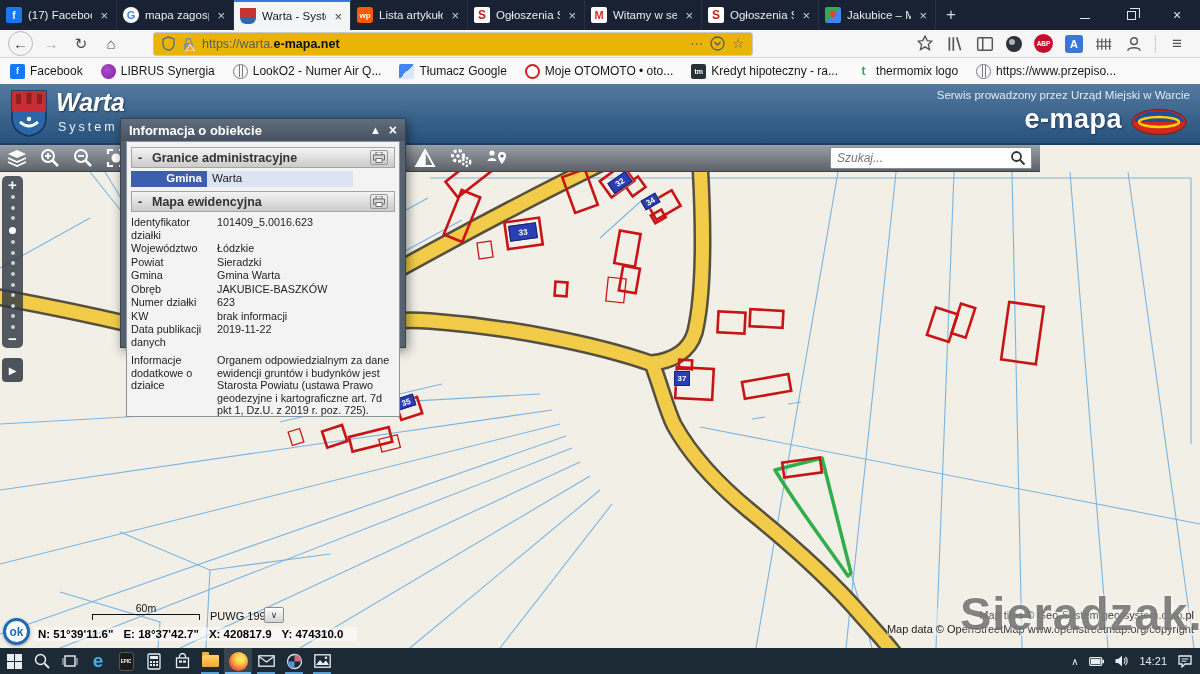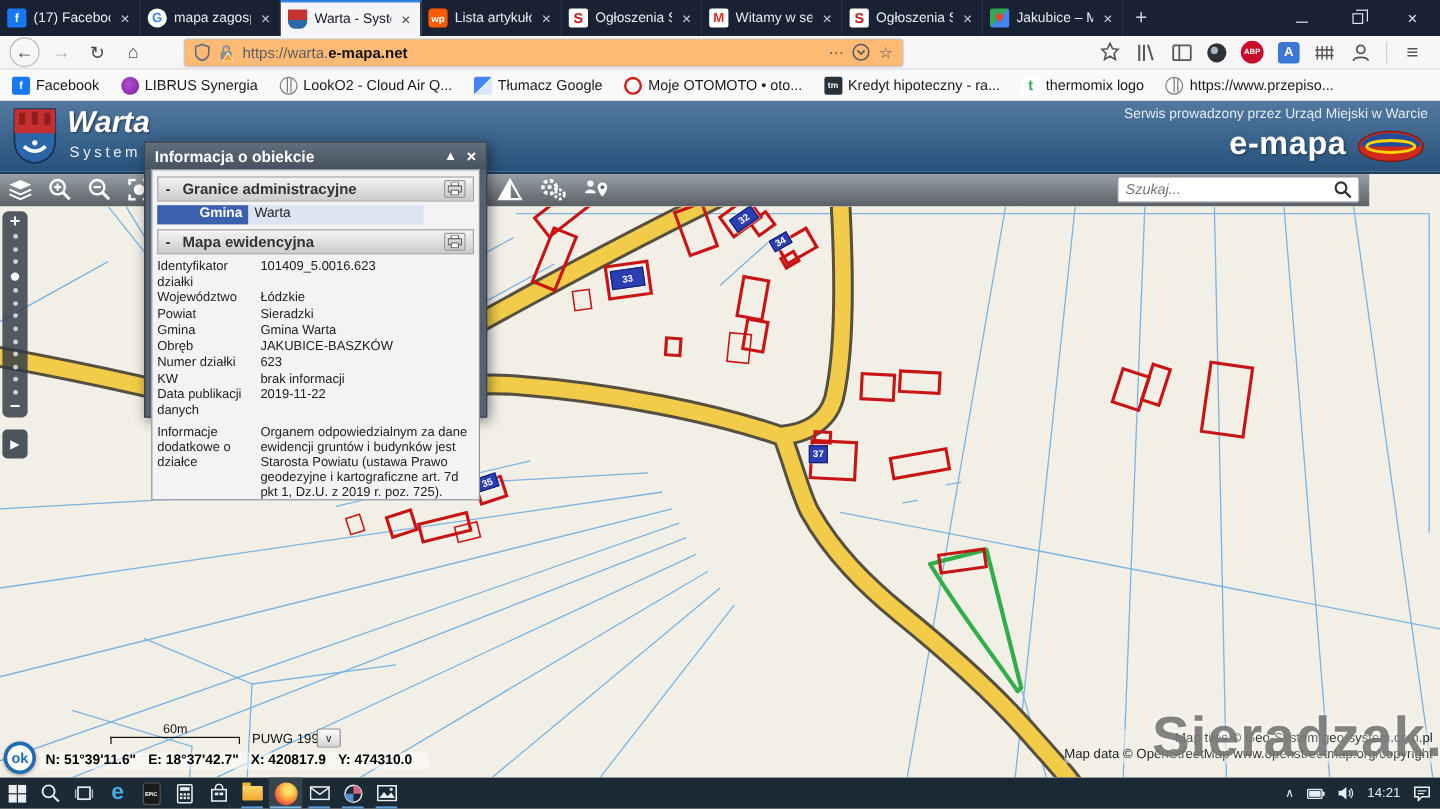--- a/index.html
+++ b/index.html
@@ -27,21 +27,21 @@
   .winbtn{width:46px;display:flex;align-items:center;justify-content:center;color:#dfe4ee;font-size:14px;}
   .winbtn .min-glyph{display:block;width:10px;border-bottom:1.5px solid #dfe4ee;height:1px;margin-top:6px;}
   .winbtn .restore-glyph{position:relative;width:9px;height:9px;border:1.2px solid #dfe4ee;}
   .winbtn .restore-glyph::before{content:"";position:absolute;left:2px;top:-4px;width:9px;height:9px;border:1.2px solid #dfe4ee;border-left:none;border-bottom:none;}
 
   
   .navbar{position:absolute;left:0;top:30px;width:1200px;height:28px;background:#f6f6f7;border-bottom:1px solid #d7d7db;display:flex;align-items:center;padding:0 8px;gap:6px;}
   .navbtn{width:24px;height:24px;display:flex;align-items:center;justify-content:center;color:#4a4a4f;font-size:15px;}
   .navbtn.back{border:1px solid #b9b9be;border-radius:50%;width:25px;height:25px;}
   .navbtn.fwd{color:#b0b0b5;}
-  .urlbar{margin-left:24px;width:600px;height:24px;background:#fdba74;border:1px solid #c8c8cd;border-radius:3px;display:flex;align-items:center;padding:0 8px;gap:7px;}
+  .urlbar{margin-left:24px;width:600px;height:24px;background:#eab308;border:1px solid #c8c8cd;border-radius:3px;display:flex;align-items:center;padding:0 8px;gap:7px;}
   .url-text{font-size:12.5px;white-space:nowrap;flex:1;}
   .url-text .scheme{color:#5c5c61;}
   .url-text .domain{color:#111;font-weight:bold;}
   .urlbar .mini{color:#5a5a5f;font-size:13px;}
   .ext-icons{margin-left:auto;display:flex;align-items:center;gap:12px;padding-right:6px;}
   .ext{width:18px;height:18px;display:flex;align-items:center;justify-content:center;color:#55565a;font-size:14px;}
   .abp{width:19px;height:19px;border-radius:50%;background:#c70d2c;color:#fff;font-size:6.5px;font-weight:bold;display:flex;align-items:center;justify-content:center;}
   .translate{width:18px;height:18px;border-radius:3px;background:#3a77d6;color:#fff;font-size:11px;font-weight:bold;display:flex;align-items:center;justify-content:center;}
   .ball{width:16px;height:16px;border-radius:50%;background:#2d3238;position:relative;}
   .ball::after{content:"";position:absolute;left:3px;top:3px;width:6px;height:6px;border-radius:50%;background:#aab4bf;}
@@ -63,21 +63,21 @@
   
   .site-header{position:absolute;left:0;top:84px;width:1200px;height:61px;background:linear-gradient(#53799f,#27527c);border-bottom:2px solid #1b3f63;}
   .crest{position:absolute;left:10px;top:5px;}
   .site-title{position:absolute;left:56px;top:4px;color:#fff;font-size:25px;font-weight:bold;font-style:italic;text-shadow:1px 1px 2px rgba(0,0,0,.45);}
   .site-sub{position:absolute;left:58px;top:36px;color:#e9eef4;font-size:12.5px;letter-spacing:3px;}
   .service-note{position:absolute;right:10px;top:5px;color:#e3ebf4;font-size:11.5px;}
   .brand{position:absolute;right:78px;top:20px;color:#fff;font-size:27px;font-weight:bold;letter-spacing:.5px;text-shadow:1px 1px 2px rgba(0,0,0,.4);}
   .geologo{position:absolute;right:12px;top:24px;}
 
   
-  .map-toolbar{position:absolute;left:0;top:145px;width:1141px;height:27px;background:linear-gradient(#9aa0a7,#5d6269);border-bottom:1px solid #3f434a;padding-left:36px;}
+  .map-toolbar{position:absolute;left:0;top:145px;width:1040px;height:27px;background:linear-gradient(#9aa0a7,#5d6269);border-bottom:1px solid #3f434a;padding-left:36px;}
   .tool-left{position:absolute;left:4px;top:2px;display:flex;gap:7px;}
   .tool-right{position:absolute;left:412px;top:2px;display:flex;gap:10px;}
   .tool{width:26px;height:22px;display:flex;align-items:center;justify-content:center;}
   .searchbox{position:absolute;right:8px;top:2px;width:202px;height:22px;background:#fff;border:1px solid #8a8f96;border-radius:2px;display:flex;align-items:center;}
   .searchbox input{border:none;outline:none;flex:1;font-size:12px;font-style:italic;padding:0 6px;color:#333;background:transparent;}
 
   
   .map{position:absolute;left:0;top:172px;width:1200px;height:476px;background:#f2efe7;overflow:hidden;}
   .map-label{position:absolute;background:#2b3fb5;border:1px solid #18256e;color:#fff;font-size:8px;font-weight:bold;display:flex;align-items:center;justify-content:center;box-shadow:0 0 0 1px rgba(255,255,255,.35);}
   .zoom-slider{position:absolute;left:2px;top:4px;width:21px;height:172px;background:rgba(47,56,66,.82);border-radius:5px;display:flex;flex-direction:column;align-items:center;padding:3px 0;color:#fff;}
@@ -242,21 +242,21 @@
     <div class="bm">
         <span class="bmi bmi-fb">f</span>
         <span>Facebook</span>
       </div>
     <div class="bm">
         <span class="bmi bmi-librus"></span>
         <span>LIBRUS Synergia</span>
       </div>
     <div class="bm">
         <span class="bmi bmi-globe"></span>
-        <span>LookO2 - Cloud Air Q...</span>
+        <span>LookO2 - Numer Air Q...</span>
       </div>
     <div class="bm">
         <span class="bmi bmi-translate"></span>
         <span>Tłumacz Google</span>
       </div>
     <div class="bm">
         <span class="bmi bmi-oto"></span>
         <span>Moje OTOMOTO • oto...</span>
       </div>
     <div class="bm">

